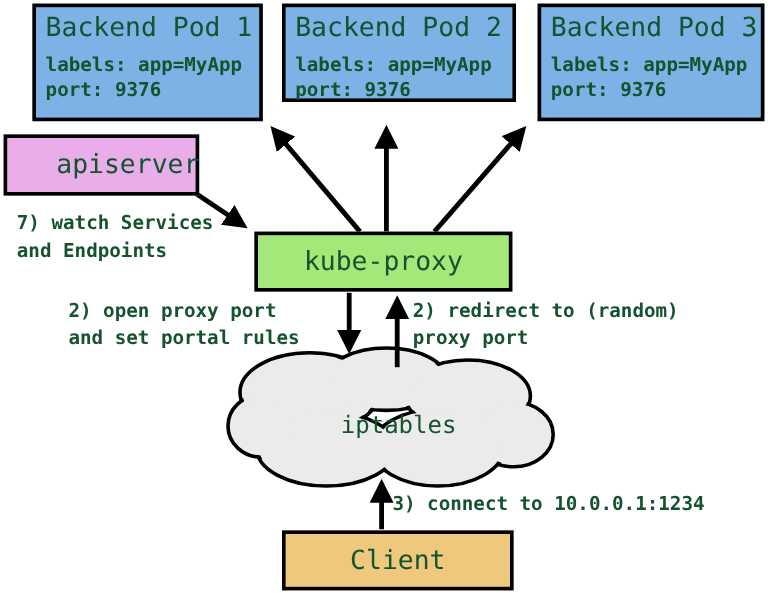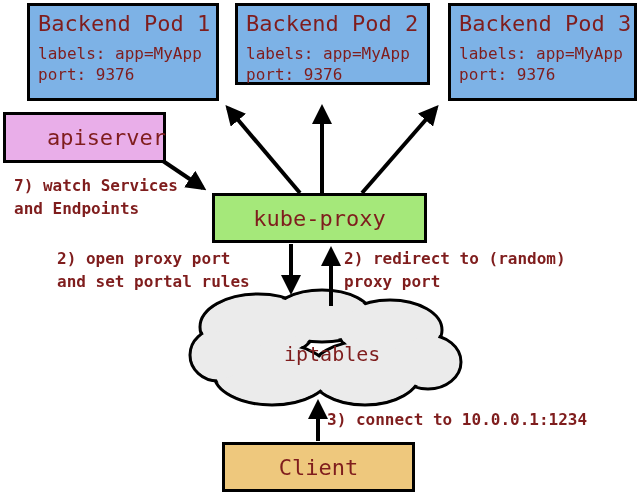--- a/index.html
+++ b/index.html
@@ -1,26 +1,26 @@
 <!DOCTYPE html>
 <html><head>
 <meta charset="utf-8">
 <style>
   html,body{margin:0;padding:0;background:#ffffff;}
   .stage{
     position:relative;width:640px;height:494px;background:#ffffff;overflow:hidden;
-    font-family:"DejaVu Sans Mono","Liberation Mono",monospace;color:#7f1d1d;
+    font-family:"DejaVu Sans Mono","Liberation Mono",monospace;color:#14532d;
   }
   .layer{position:absolute;left:0;top:0;}
   .box{
     position:absolute;box-sizing:border-box;border:3px solid #000;
   }
   .pod{background:#7db2e6;padding:4px 0 0 8px;}
   .pod-title{font-size:22px;line-height:28px;white-space:nowrap;}
-  .pod-line{font-size:16px;line-height:21px;white-space:nowrap;}
+  .pod-line{font-size:16px;line-height:21px;white-space:nowrap;font-weight:bold;}
   .pod-line.first{margin-top:5px;}
   .node-label{
     display:flex;align-items:center;justify-content:center;
     font-size:22px;white-space:nowrap;
   }
   .apiserver{background:#e9aee9;}
   .kubeproxy{background:#a5e87a;}
   .client{background:#eec87d;}
   .note{
     position:absolute;font-weight:bold;font-size:16px;line-height:23px;
@@ -91,21 +91,21 @@
   <div class="box node-label apiserver" style="left:3px;top:112px;width:163px;height:51px;padding-left:44px;">
     <span>apiserver</span>
   </div>
 
   <div class="box node-label kubeproxy" style="left:212px;top:193px;width:215px;height:50px;">
     <span>kube-proxy</span>
   </div>
 
   <div class="cloud-label" style="left:284px;top:342px;">iptables</div>
 
-  <div class="box node-label client" style="left:222px;top:442px;width:193px;height:50px;">
+  <div class="box node-label client" style="left:235px;top:442px;width:193px;height:50px;">
     <span>Client</span>
   </div>
 
   <div class="note" style="left:14px;top:174px;">7) watch Services
 and Endpoints</div>
   <div class="note" style="left:57px;top:247px;">2) open proxy port
 and set portal rules</div>
   <div class="note" style="left:327px;top:408px;">3) connect to 10.0.0.1:1234</div>
   <div class="note" style="left:344px;top:247px;">2) redirect to (random)
 proxy port</div>

